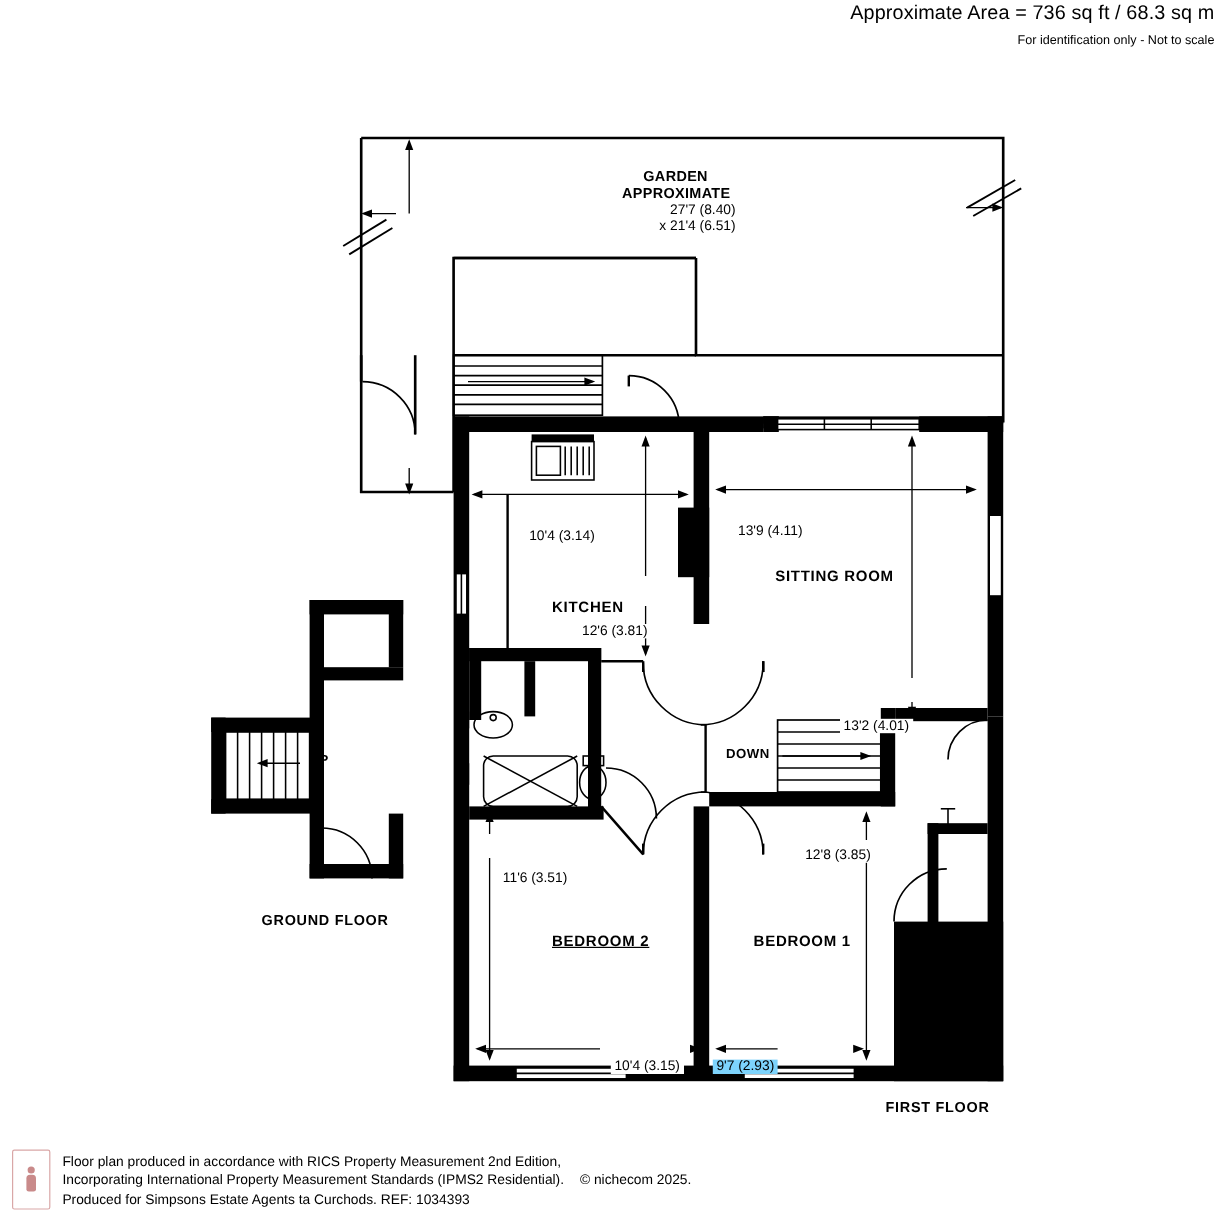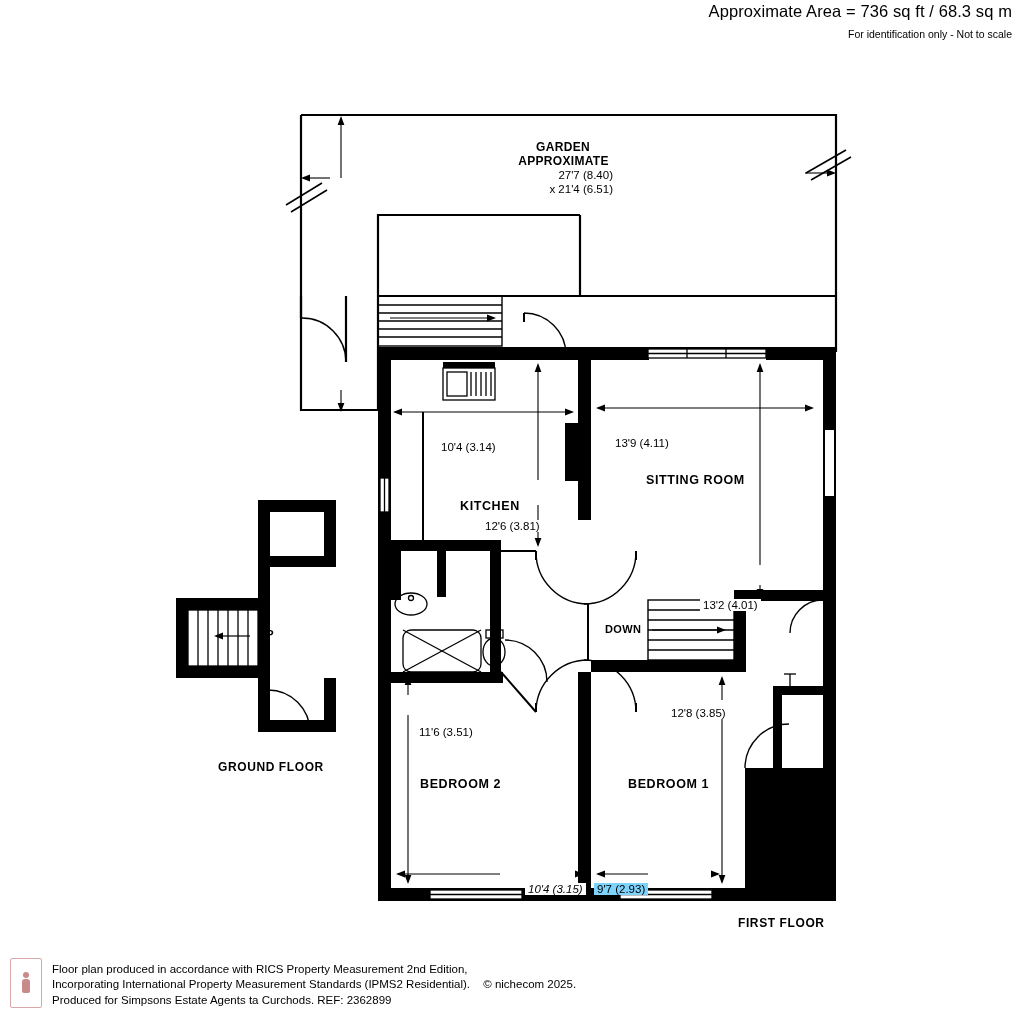--- a/index.html
+++ b/index.html
@@ -392,29 +392,29 @@
     </g>
   </svg>
 
   <div class="lbl garden-title" style="left:513px; top:140px; width:100px; margin-left:0;">GARDEN</div>
   <div class="lbl garden-title" style="left:506px; top:154px; width:115px;">APPROXIMATE</div>
   <div class="lbl garden-dim" style="left:513px; top:169px; width:100px;">27'7 (8.40)</div>
   <div class="lbl garden-dim" style="left:513px; top:183px; width:100px;">x 21'4 (6.51)</div>
 
   <div class="lbl room-label" style="left:460px; top:451px;margin-top:48px;">KITCHEN</div>
   <div class="lbl room-label" style="left:646px; top:473px;">SITTING ROOM</div>
-  <div class="lbl room-label" style="left:420px; top:777px;">BEDROOM 2</div>
+  <div class="lbl room-label" style="left:460px; top:777px;text-decoration:underline;">BEDROOM 2</div>
   <div class="lbl room-label" style="left:628px; top:777px;">BEDROOM 1</div>
 
   <div class="lbl dim-label" style="left:438px; top:410px; background:#fff; padding:0 3px;">10'4 (3.14)</div>
   <div class="lbl dim-label" style="left:612px; top:406px; background:#fff; padding:0 3px;">13'9 (4.11)</div>
   <div class="lbl dim-label" style="left:482px; top:489px; background:#fff; padding:0 3px;">12'6 (3.81)</div>
   <div class="lbl dim-label" style="left:700px; top:568px; background:#fff; padding:0 3px;">13'2 (4.01)</div>
   <div class="lbl dim-label" style="left:416px; top:695px; background:#fff; padding:0 3px;">11'6 (3.51)</div>
-  <div class="lbl dim-label" style="left:525px; top:852px; background:#fff; padding:0 3px;font-style:italic;">10'4 (3.15)</div>
+  <div class="lbl dim-label" style="left:509px; top:852px; background:#fff; padding:0 3px;">10'4 (3.15)</div>
   <div class="lbl dim-label" style="left:594px; top:852px; background:#7dd3fc; padding:0 3px;">9'7 (2.93)</div>
   <div class="lbl dim-label" style="left:668px; top:676px; background:#fff; padding:0 3px;">12'8 (3.85)</div>
 
   <div class="lbl up-label" style="left:258px; top:628px;">UP</div>
   <div class="lbl down-label" style="left:605px; top:623px;">DOWN</div>
 
   <div class="lbl small-caps" style="left:218px; top:760px;">GROUND FLOOR</div>
   <div class="lbl small-caps" style="left:738px; top:916px;">FIRST FLOOR</div>
 
   <div class="footer-mark">
@@ -423,16 +423,16 @@
       <div class="body"></div>
     </div>
   </div>
 
   <div class="footer">
     <div class="line">Floor plan produced in accordance with RICS Property Measurement 2nd Edition,</div>
     <div class="line">
       <span>Incorporating International Property Measurement Standards (IPMS2 Residential).</span>
       <span class="copy-sym" style="margin-left:10px;">© nichecom 2025.</span>
     </div>
-    <div class="line">Produced for Simpsons Estate Agents ta Curchods.   REF: 2362899</div>
+    <div class="line">Produced for Simpsons Estate Agents ta Curchods.   REF: 1034393</div>
   </div>
 
 </div>
 
 </body></html>

